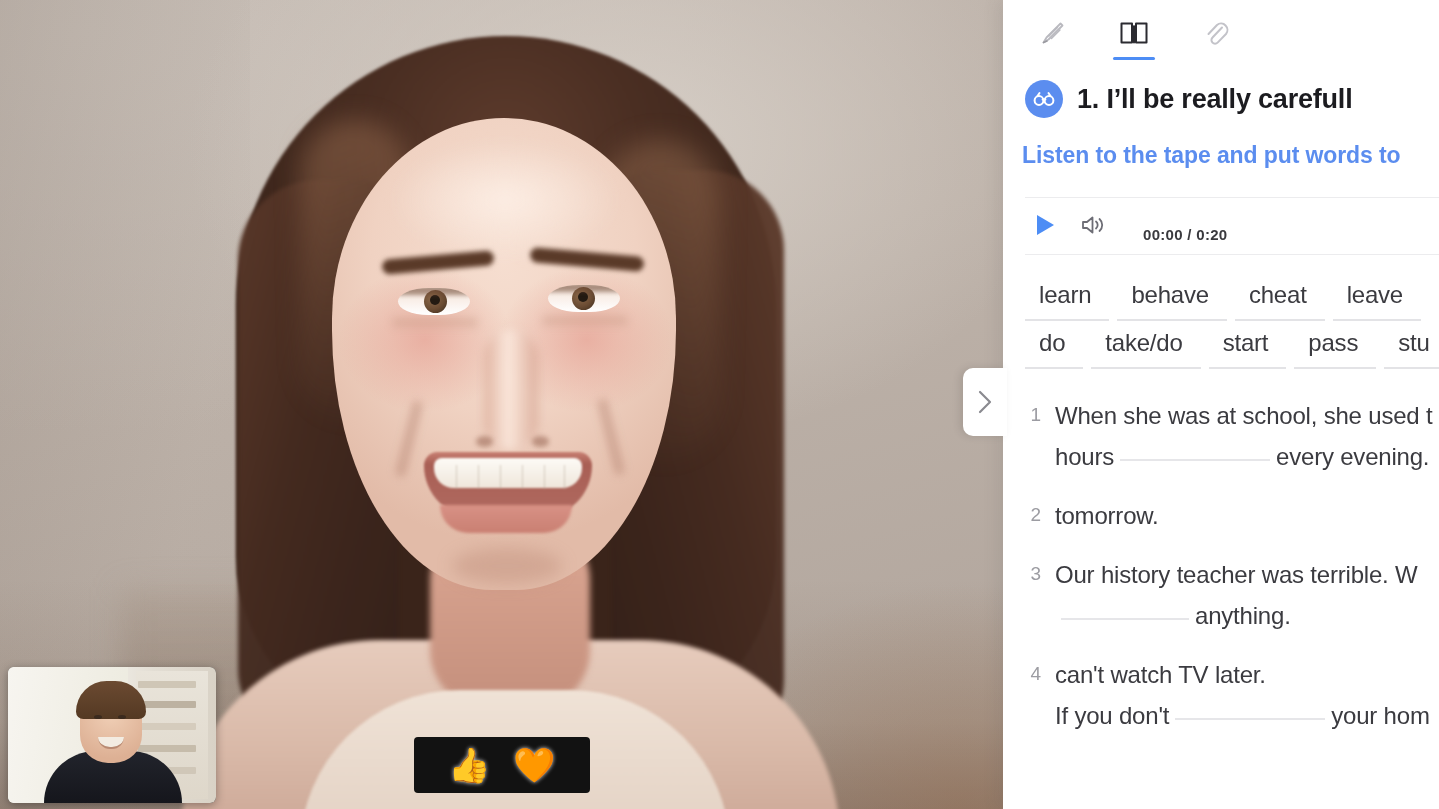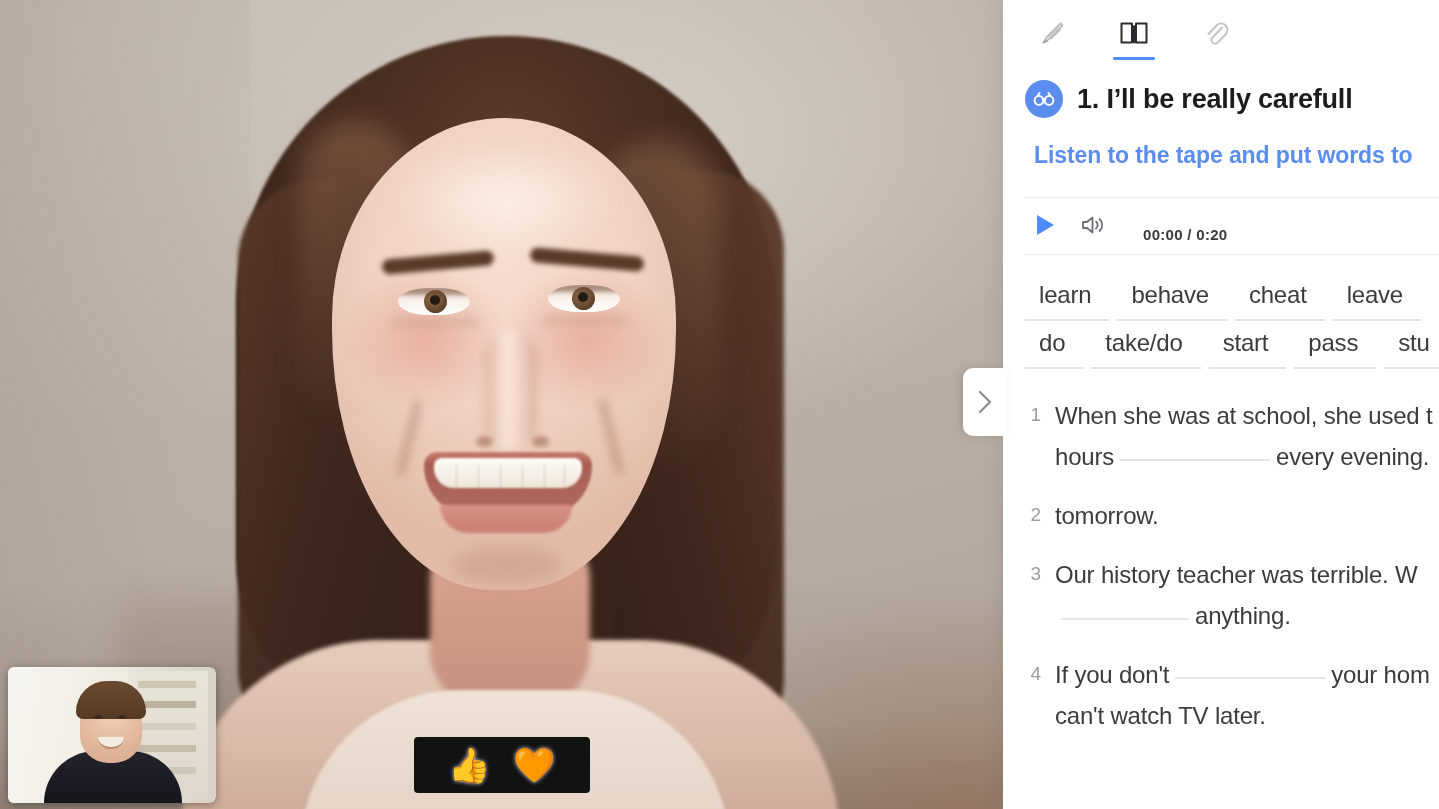--- a/index.html
+++ b/index.html
@@ -373,21 +373,21 @@
   }
   .task-title {
     font-size: 27px;
     font-weight: 600;
     color: #1c1c20;
     white-space: nowrap;
     letter-spacing: -0.2px;
   }
 
   .task-instruction {
-    padding: 24px 0 0 31px;
+    padding: 24px 0 0 19px;
     font-size: 23px;
     font-weight: 600;
     color: #5b8def;
     white-space: nowrap;
     letter-spacing: -0.1px;
   }
 
   .rule { height: 1px; background: #ececee; margin: 28px 0 0 22px; }
   .rule.below-player { margin-top: 0; }
 
@@ -676,23 +676,23 @@
           <div><span>Our history teacher was terrible. W</span></div>
           <div>
             <span class="blank short"></span><span>anything.</span>
           </div>
         </div>
       </div>
 
       <div class="question">
         <div class="q-num">4</div>
         <div class="q-body">
+          <div><span>can't watch TV later.</span></div>
           <div>
             <span>If you don't</span><span class="blank"></span><span>your hom</span>
           </div>
-          <div><span>can't watch TV later.</span></div>
         </div>
       </div>
 
     </div>
 
   </div>
 </div>
 
 </body></html>

